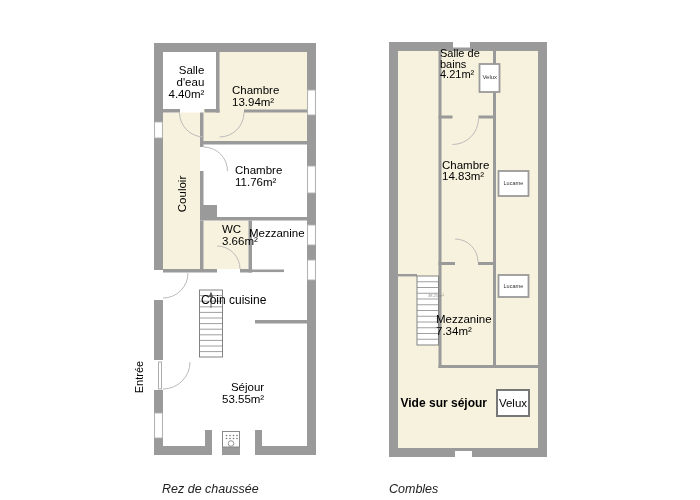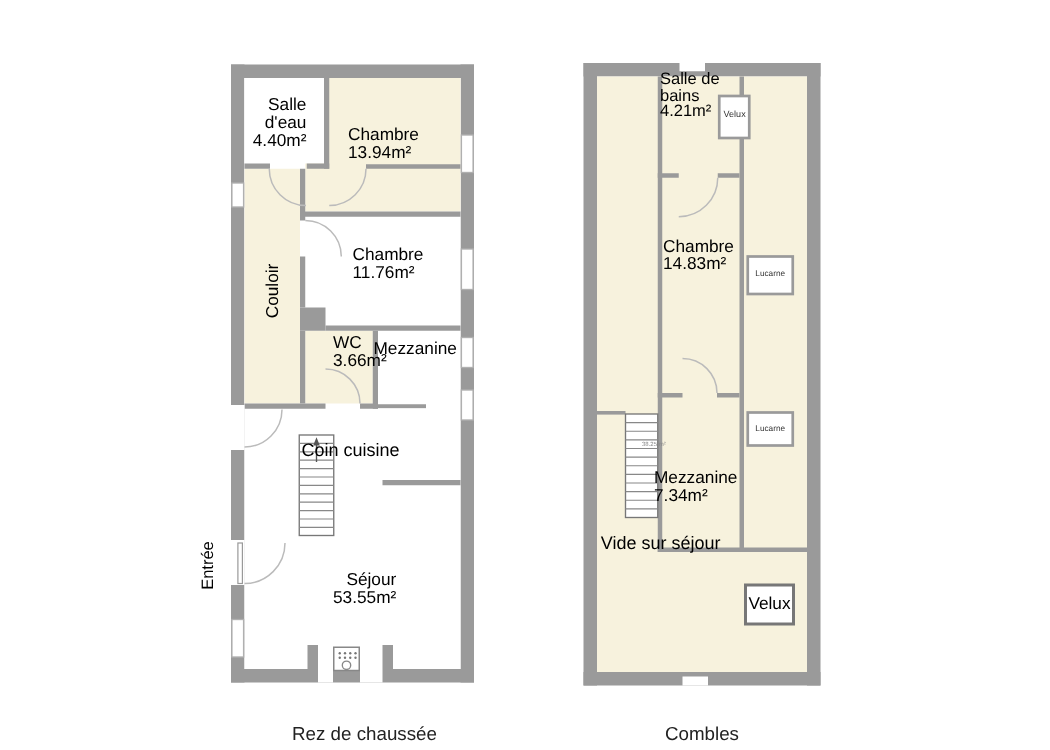--- a/index.html
+++ b/index.html
@@ -7,21 +7,21 @@
     position:relative;width:700px;height:500px;background:#ffffff;
     font-family:"Liberation Sans", sans-serif;overflow:hidden;
   }
   #geom{position:absolute;left:0;top:0;}
   .lbl{
     position:absolute;color:#000;font-size:11.5px;line-height:12px;
     white-space:pre-line;letter-spacing:0;
   }
   .lbl.center{text-align:center;}
   .vlabel{transform:rotate(-90deg);transform-origin:center;}
-  .caption{position:absolute;font-size:12.5px;color:#222;text-align:center;white-space:nowrap;}
+  .caption{position:absolute;font-size:12.5px;color:#222;white-space:nowrap;font-style:italic;}
   .tiny{font-size:6px;line-height:6px;color:#333;}
 </style>
 </head>
 <body>
 
 <div id="canvas">
 
   <svg id="geom" width="700" height="500" viewBox="0 0 700 500">
 
     <g>
@@ -169,21 +169,21 @@
 53.55m²</div>
   <div class="lbl vlabel center" style="left:109px;top:370.5px;width:60px;font-size:11px;">Entrée</div>
 
   <div class="lbl" style="left:440px;top:48px;font-size:11px;line-height:10.7px;">Salle de
 bains
 4.21m²</div>
   <div class="lbl" style="left:442px;top:159.5px;line-height:11.8px;">Chambre
 14.83m²</div>
   <div class="lbl" style="left:436px;top:312.5px;">Mezzanine
 7.34m²</div>
-  <div class="lbl" style="left:400.5px;top:356px;font-size:12px;">Vide sur séjour</div>
+  <div class="lbl" style="left:400.5px;top:397px;font-size:12px;font-weight:bold;">Vide sur séjour</div>
 
   <div class="lbl tiny center" style="left:479px;top:73.5px;width:21.5px;">Velux</div>
   <div class="lbl tiny center" style="left:498px;top:180px;width:31px;font-size:5.5px;">Lucarne</div>
   <div class="lbl tiny center" style="left:498px;top:283px;width:31px;font-size:5.5px;">Lucarne</div>
   <div class="lbl center" style="left:496px;top:396.5px;width:34px;">Velux</div>
   <div class="lbl" style="left:428px;top:294px;font-size:4px;line-height:4px;color:#888;">38.25 m²</div>
 
   <div class="caption" style="left:162px;top:482px;width:162px;">Rez de chaussée</div>
   <div class="caption" style="left:389px;top:482px;width:158px;">Combles</div>
 

